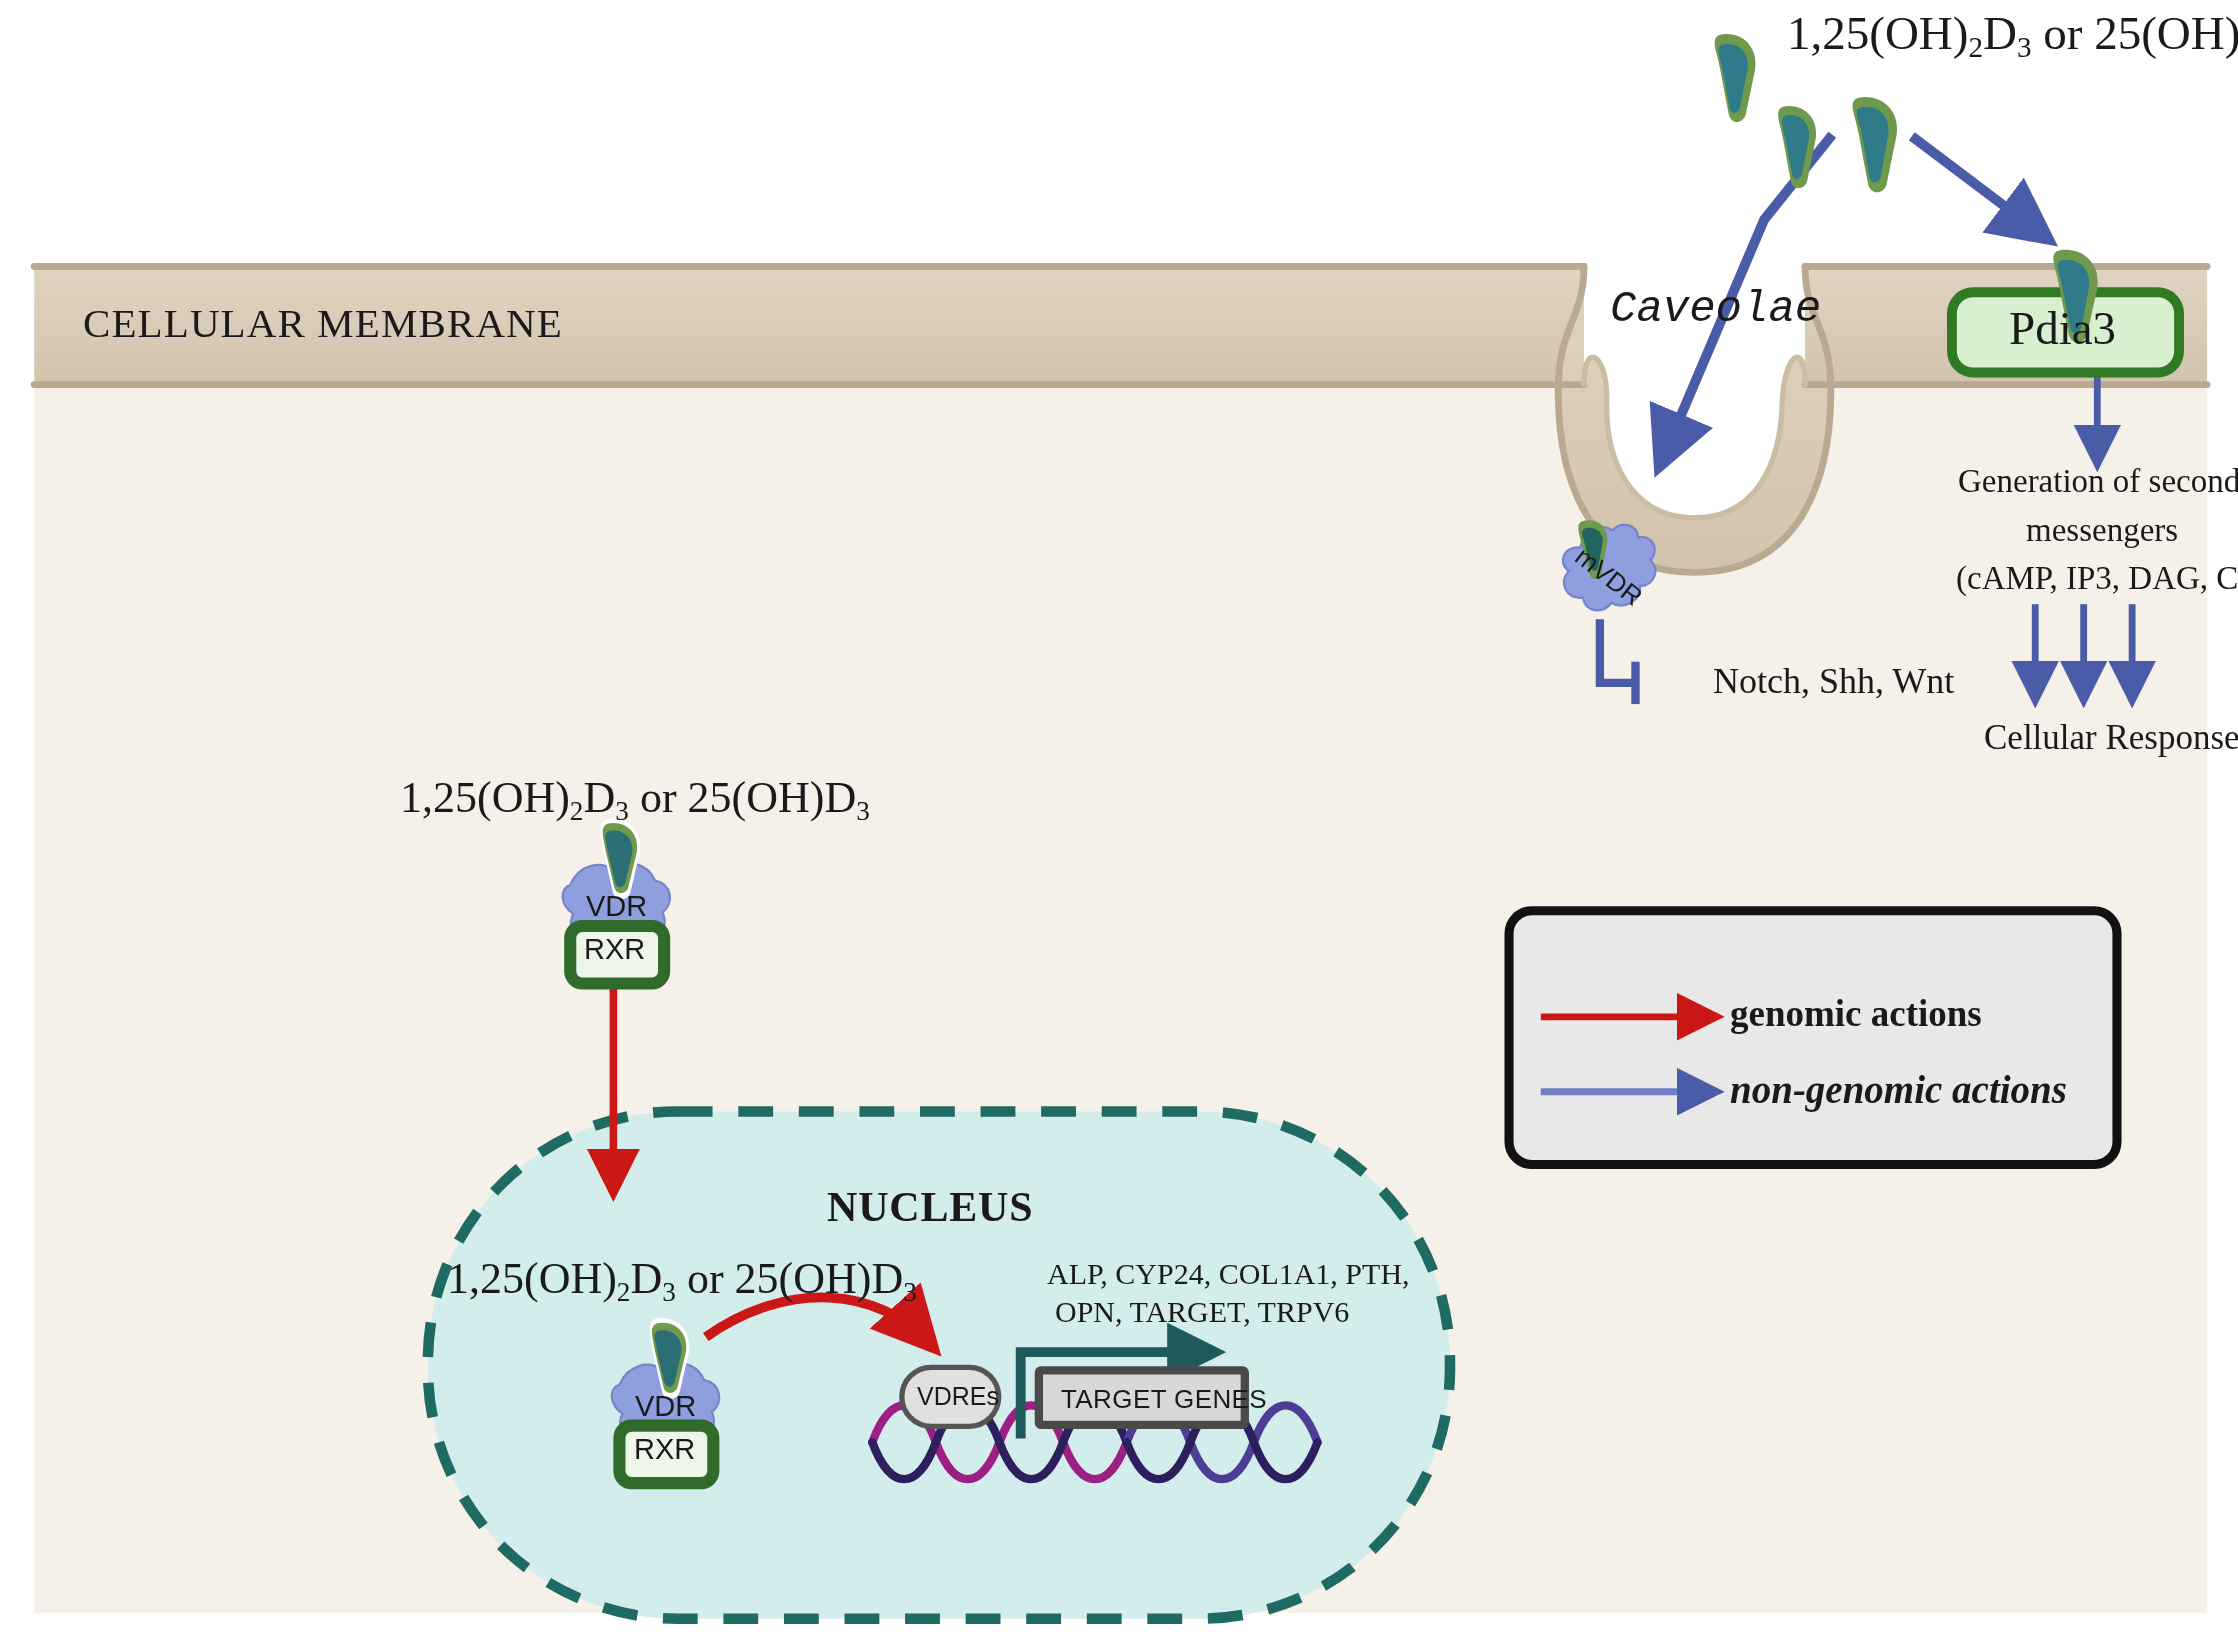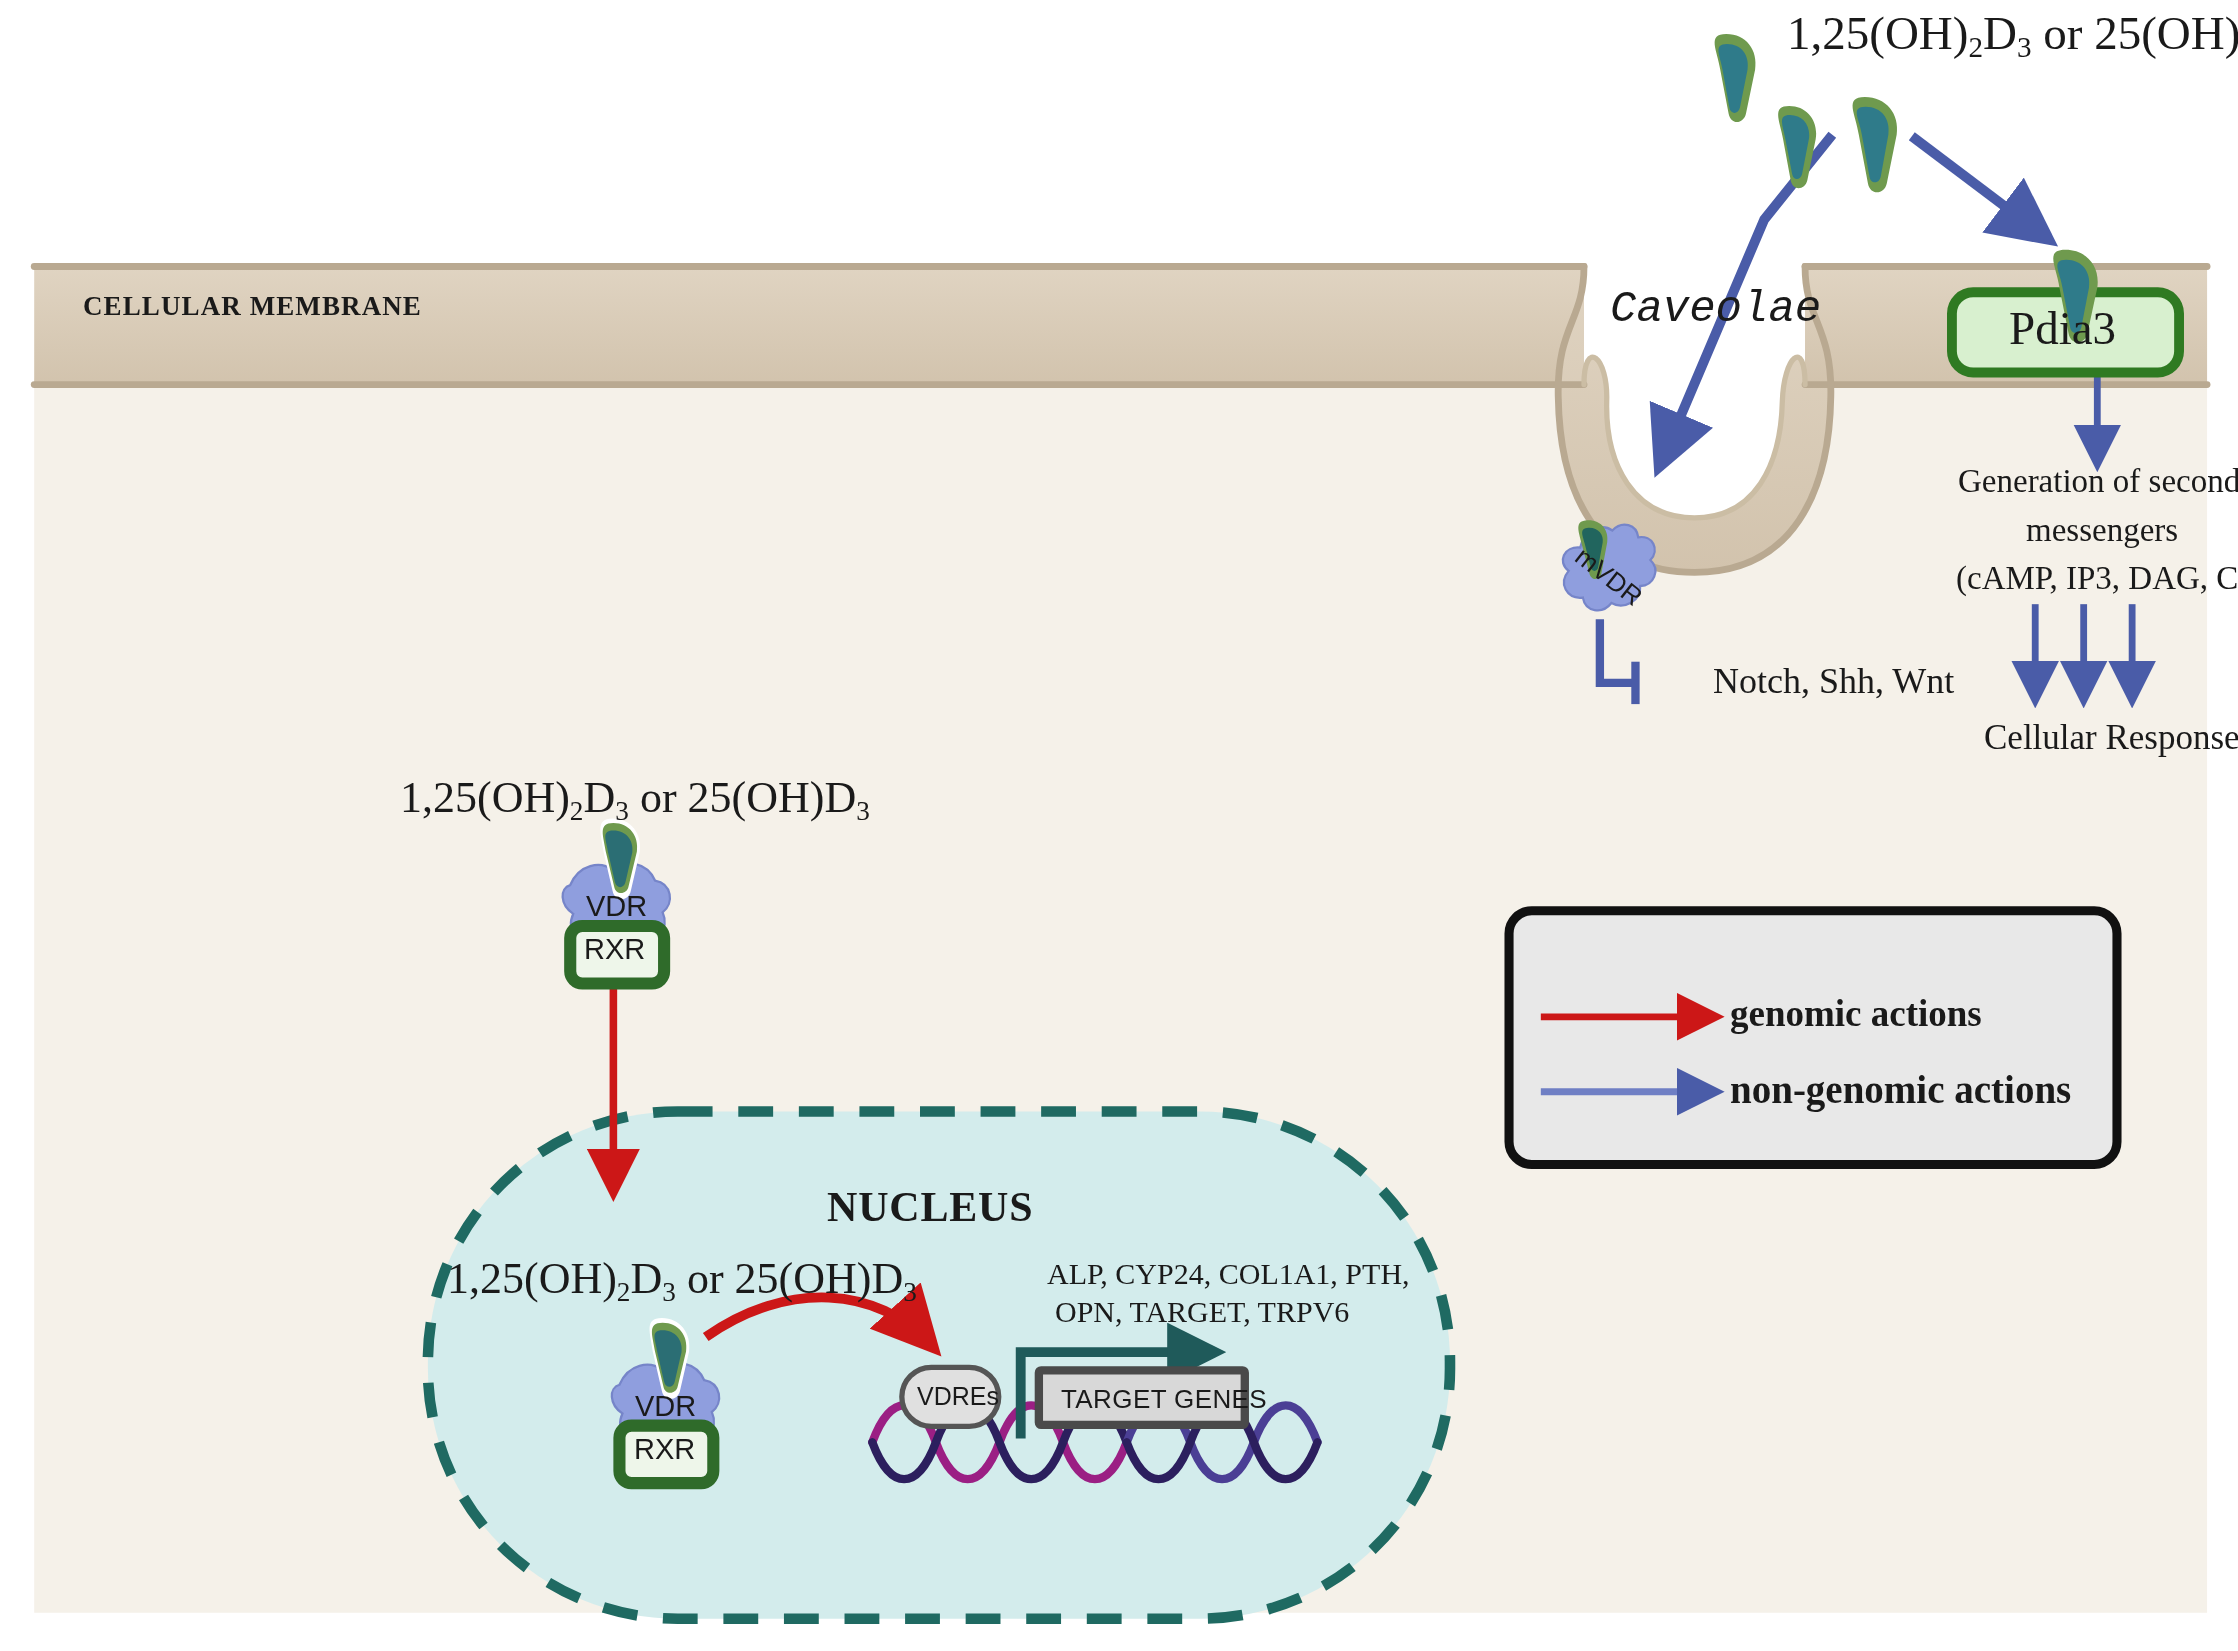--- a/index.html
+++ b/index.html
@@ -214,21 +214,21 @@
       <rect x="1993" y="1203" width="803" height="335" rx="30" fill="#e8e8e8" stroke="#111111" stroke-width="12"></rect>
       <path d="M2035,1343 L2262,1343" fill="none" stroke="#cc1717" stroke-width="9" marker-end="url(#ar-red)"></path>
       <path d="M2035,1442 L2262,1442" fill="none" stroke="#6f7fc4" stroke-width="9" marker-end="url(#ar-blue)"></path>
     </g>
   </svg>
 
   <div class="txt serif" style="left:1787px;top:6px;font-size:47px;">
     <span>1,25(OH)</span><sub>2</sub><span>D</span><sub>3</sub><span> or 25(OH)D</span>
   </div>
 
-  <div class="txt serif" style="left:83px;top:291px;font-size:27px;font-weight:700;letter-spacing:1.1px;">CELLULAR MEMBRANE</div>
+  <div class="txt serif" style="left:83px;top:299px;font-size:41px;font-weight:400;letter-spacing:1.1px;">CELLULAR MEMBRANE</div>
 
   <div class="txt serif" style="left:1610px;top:284px;font-size:44px;font-style:italic;font-family:Liberation Mono, monospace;">Caveolae</div>
 
   <div class="txt serif" style="left:2009px;top:301px;font-size:47px;">Pdia3</div>
 
   <div class="txt sans" style="left:1588px;top:541px;font-size:26px;transform:rotate(38deg);transform-origin:left top;">mVDR</div>
 
   <div class="txt serif" style="left:1713px;top:660px;font-size:36px;">Notch, Shh, Wnt</div>
 
   <div class="txt serif" style="left:1958px;top:463px;font-size:33px;">Generation of second</div>
@@ -256,16 +256,16 @@
   <div class="txt sans" style="left:634px;top:1433px;font-size:29px;">RXR</div>
 
   <div class="txt sans" style="left:917px;top:1382px;font-size:25px;text-align:right;">VDREs</div>
 
   <div class="txt sans" style="left:1061px;top:1384px;font-size:26px;letter-spacing:0.4px;">TARGET GENES</div>
 
   <div class="txt serif" style="left:1026px;top:1257px;font-size:30px;margin-left:21px;">ALP, CYP24, COL1A1, PTH,</div>
   <div class="txt serif" style="left:1055px;top:1295px;font-size:30px;">OPN, TARGET, TRPV6</div>
 
   <div class="txt serif" style="left:1730px;top:992px;font-size:37px;font-weight:700;">genomic actions</div>
-  <div class="txt serif" style="left:1730px;top:1067px;font-size:39px;font-weight:700;">non-genomic actions</div>
+  <div class="txt serif" style="left:1730px;top:1067px;font-size:39px;font-weight:700;font-style:italic;">non-genomic actions</div>
 
 </div>
 
 
 </body></html>

